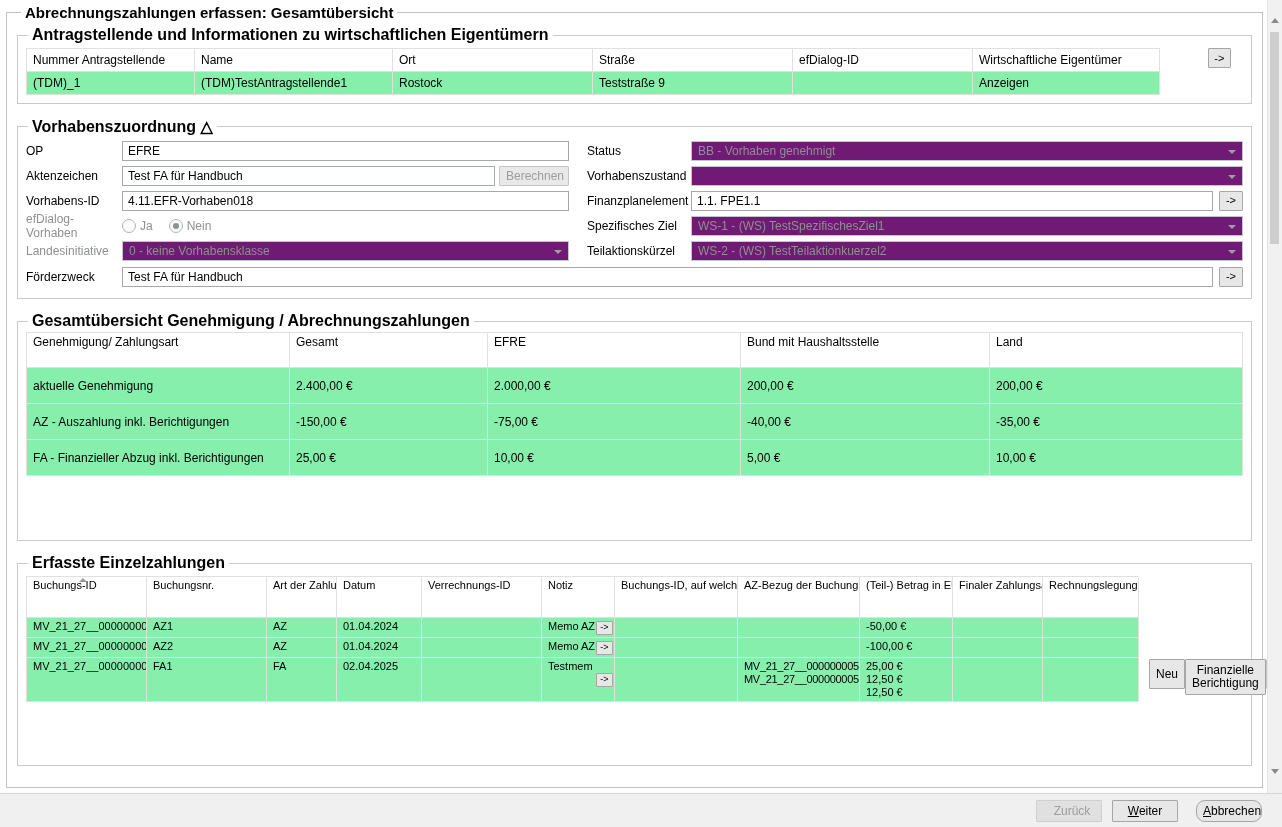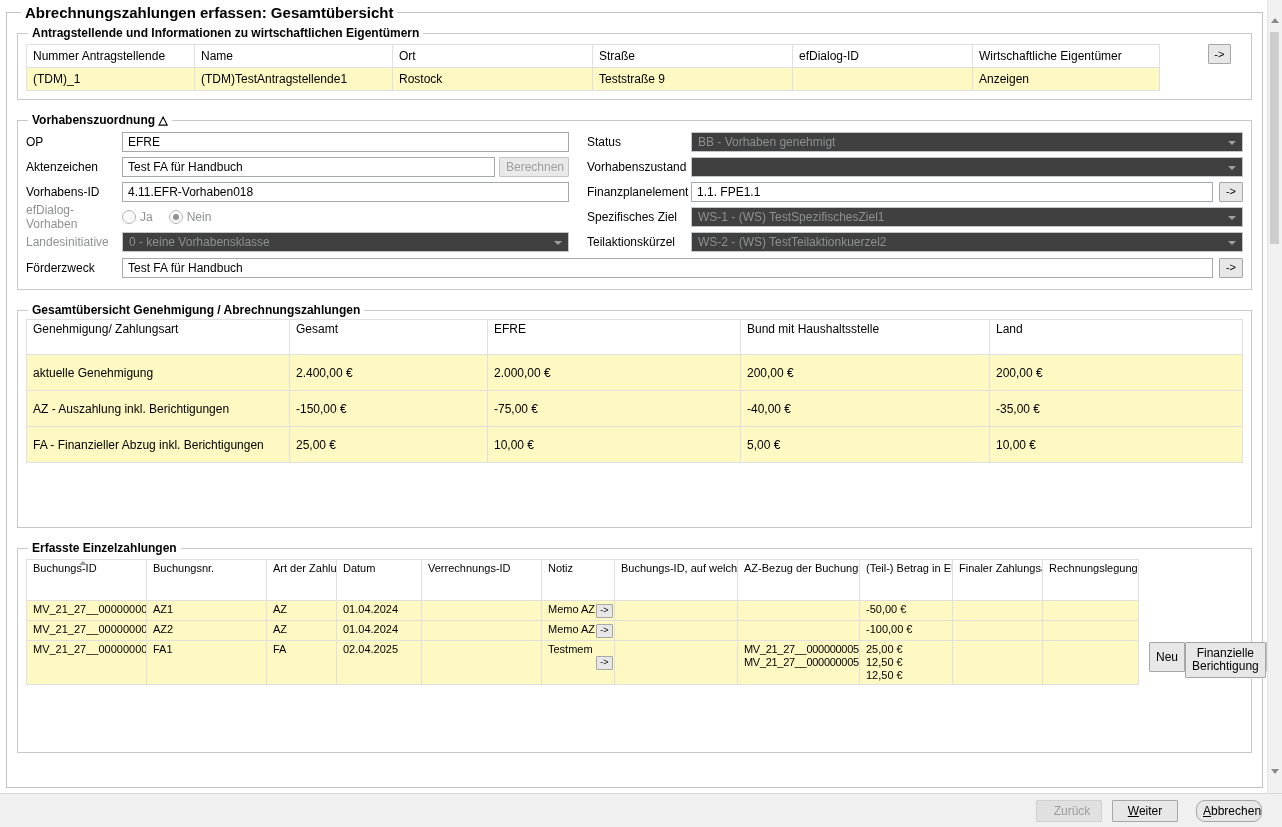--- a/index.html
+++ b/index.html
@@ -4,34 +4,34 @@
 <style>
   html,body{margin:0;padding:0;background:#fff;}
   body{overflow:hidden;}
   .app{position:relative;width:1282px;height:827px;background:#ffffff;
        font-family:"Liberation Sans",sans-serif;font-size:12px;color:#000;overflow:hidden;}
 
   
   .content{position:absolute;left:0;top:0;right:15px;bottom:34px;background:#fff;}
 
   fieldset{border:1px solid #c6cacc;margin:0;padding:2px 8px 8px;min-width:0;}
-  legend{font-weight:bold;padding:0 4px;margin-left:2px;font-size:12px;}
+  legend{font-weight:bold;padding:0 4px;margin-left:2px;font-size:16px;}
 
   .outer{position:absolute;left:6px;top:4px;right:4px;bottom:5px;border:1px solid #c2c2c2;padding:0 10px 6px;}
   .outer-legend{font-size:15px;margin-left:4px;}
 
   .sec{margin-top:13px;}
   .sec1{margin-top:5px;}
 
   
   table.grid{border-collapse:collapse;table-layout:fixed;background:#fff;border:1px solid #a9a9a9;}
   table.grid th,table.grid td{border:1px solid #e0e0e0;padding:2px 6px;text-align:left;
        overflow:hidden;white-space:nowrap;font-weight:normal;}
   table.grid th{background:#ffffff;}
-  table.grid td{background:#fef9c3;}
+  table.grid td{background:#86efac;}
   .center{text-align:center;}
   .num{text-align:right;}
   .pre{white-space:pre-line;}
 
   
   .t1{width:1176px;}
   .t1 th{height:18px;}
   .t1 td{height:18px;}
   .sec1-row{display:flex;align-items:flex-start;padding-top:2px;gap:48px;}
   .sec1-row .arrow-btn{margin-left:auto;margin-right:12px;}
@@ -49,21 +49,21 @@
   .flabel.right{width:104px;margin-left:18px;}
   .flabel.dim,.rlabel{color:#8e9091;}
   .ctrl-l{flex:none;width:447px;display:flex;align-items:center;}
   .ctrl-r{flex:1;display:flex;align-items:center;min-width:0;}
   .tinput{height:20px;box-sizing:border-box;border:1px solid #a5a9ac;background:#fff;
           padding:0 5px;font-family:"Liberation Sans",sans-serif;font-size:12px;width:100%;}
   .ak-input{width:373px;margin-right:4px;}
   .fin-input{flex:1;margin-right:6px;}
   .fz-input{flex:1;margin-right:6px;}
   .ber-btn{width:70px;color:#9d9d9d;}
-  .combo{height:20px;box-sizing:border-box;border:1px solid #c2c6c8;background:#404040;color:#8e9091;
+  .combo{height:20px;box-sizing:border-box;border:1px solid #c2c6c8;background:#701a75;color:#8e9091;
          display:flex;align-items:center;padding:0 20px 0 6px;position:relative;width:100%;
          white-space:nowrap;overflow:hidden;}
   .combo::after{content:"";position:absolute;right:6px;top:8px;
          border:4px solid transparent;border-top-color:#9aa0a3;}
   .radio-group{display:flex;align-items:center;}
   .radio{width:12px;height:12px;border-radius:50%;border:1px solid #b4b4b4;background:#fbfbfb;
          display:inline-block;position:relative;margin-right:4px;}
   .radio.checked::after{content:"";position:absolute;left:3px;top:3px;right:3px;bottom:3px;
          border-radius:50%;background:#8c9290;}
   .rlabel{margin-right:16px;}

